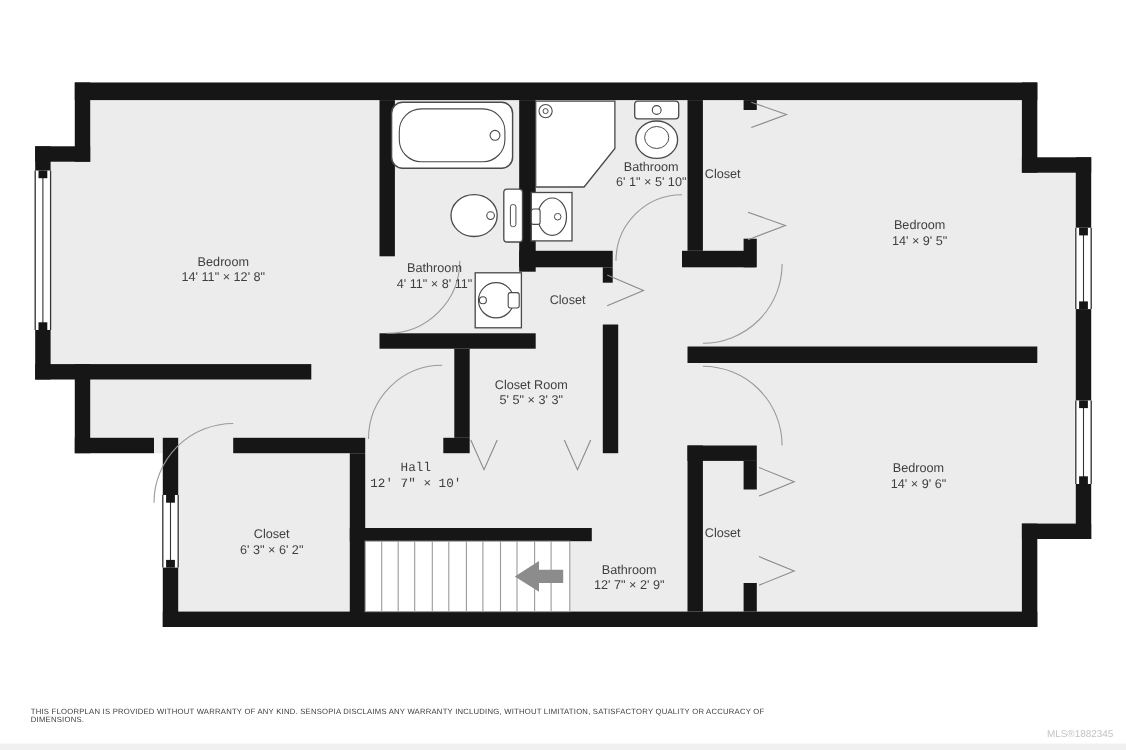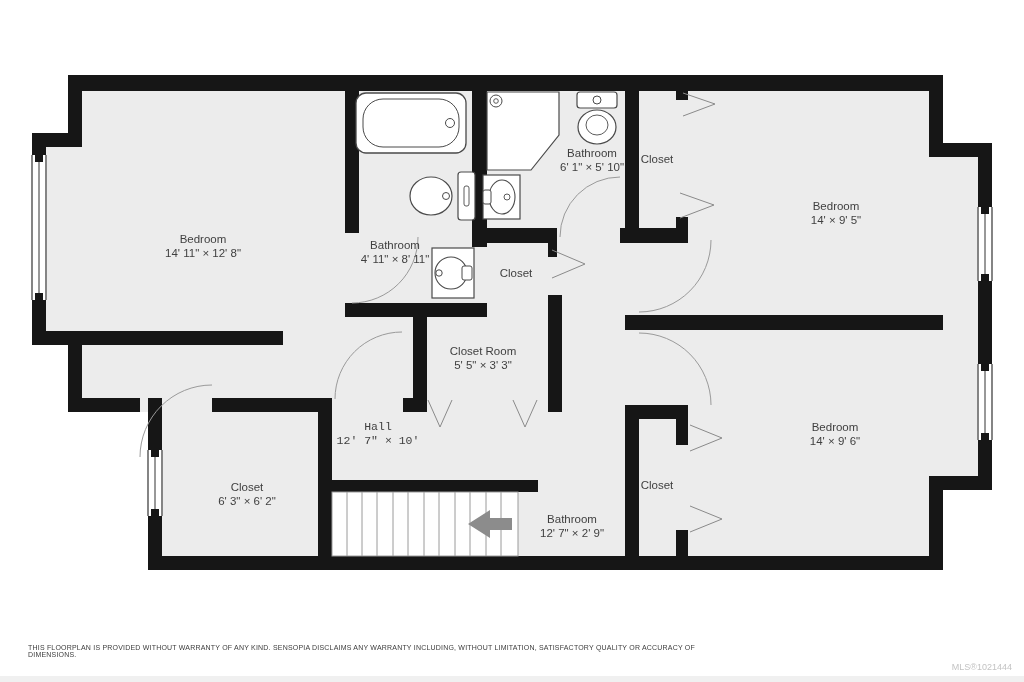--- a/index.html
+++ b/index.html
@@ -218,15 +218,15 @@
   <div class="room-label" style="left:247px;top:494px;">
     <span class="room-name">Closet</span>
     <span class="room-dims">6' 3" × 6' 2"</span>
   </div>
   <div class="room-label" style="left:572px;top:526px;">
     <span class="room-name">Bathroom</span>
     <span class="room-dims">12' 7" × 2' 9"</span>
   </div>
 
   <div id="disclaimer">THIS FLOORPLAN IS PROVIDED WITHOUT WARRANTY OF ANY KIND. SENSOPIA DISCLAIMS ANY WARRANTY INCLUDING, WITHOUT LIMITATION, SATISFACTORY QUALITY OR ACCURACY OF DIMENSIONS.</div>
-  <div id="mls">MLS®1021444</div>
+  <div id="mls">MLS®1882345</div>
   <div id="bottom-strip"></div>
 </div>
 
 </body></html>

